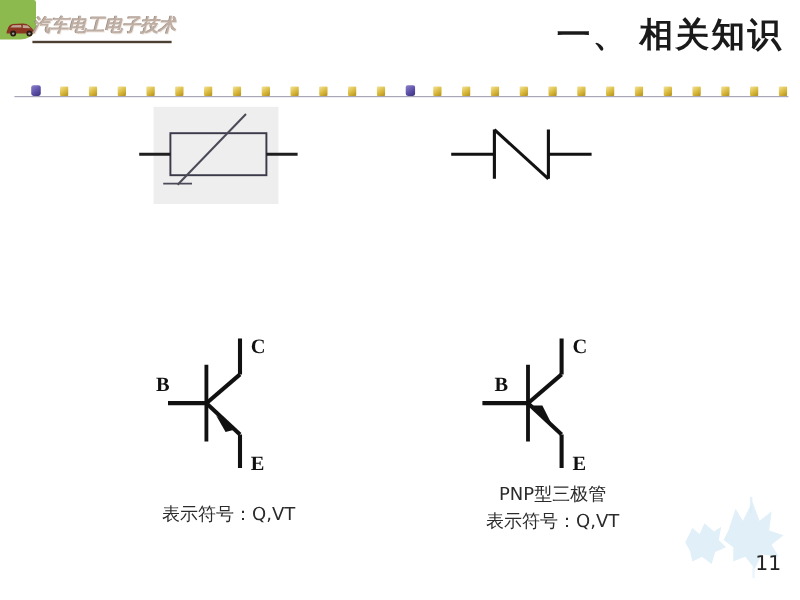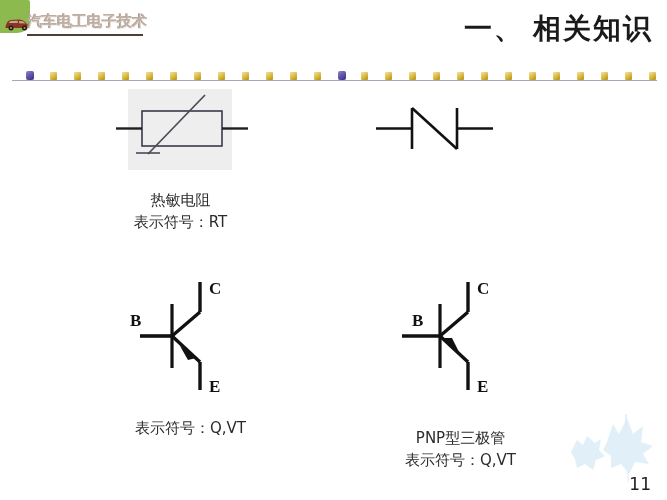--- a/index.html
+++ b/index.html
@@ -37,20 +37,21 @@
     height: 14px;
   }
   #logo-text {
     position: absolute;
     left: 27px;
     top: 12px;
     width: 120px;
     height: 22px;
     font-family: "Liberation Serif", "DejaVu Serif", serif;
     font-weight: bold;
+    font-style: italic;
     font-size: 15px;
     letter-spacing: 0px;
     white-space: nowrap;
     color: #b9a89c;
     text-shadow: 0.7px 0.7px 0 #efe8e2, -0.5px -0.5px 0 #8d7f74;
     opacity: 0.92;
     overflow: hidden;
   }
   #logo-underline {
     position: absolute;
@@ -135,21 +136,21 @@
     left: 128px;
     top: 89px;
     width: 104px;
     height: 81px;
     background: #eeeeee;
   }
 
   #page-number {
     position: absolute;
     right: 16px;
-    bottom: 6px;
+    bottom: 20px;
     font-family: "DejaVu Sans", "Liberation Sans", sans-serif;
     font-size: 17px;
     color: #222222;
   }
   #watermark {
     position: absolute;
     right: 8px;
     bottom: 18px;
     width: 96px;
     height: 70px;
@@ -218,24 +219,20 @@
     <div class="sym-wrap">
       <svg width="145" height="95" viewBox="0 0 145 95" aria-hidden="true">
         <rect x="34" y="25" width="80" height="35" fill="none" stroke="#3a3a4a" stroke-width="1.6"></rect>
         <line x1="8" y1="42.5" x2="34" y2="42.5" stroke="#1f1f1f" stroke-width="2.4"></line>
         <line x1="114" y1="42.5" x2="140" y2="42.5" stroke="#1f1f1f" stroke-width="2.4"></line>
         <line x1="40" y1="68" x2="97" y2="9" stroke="#4a4a58" stroke-width="1.7"></line>
         <line x1="28" y1="67" x2="52" y2="67" stroke="#4a4a58" stroke-width="1.6"></line>
       </svg>
     </div>
   </div>
-  <div class="caption" style="left:108px; top:190px; width:145px;">
-    <span>热敏电阻</span>
-    <span class="line2">表示符号：RT</span>
-  </div>
 
   <div class="cell" style="left:362px; top:86px; width:145px; height:95px;">
     <div class="sym-wrap">
       <svg width="145" height="95" viewBox="0 0 145 95" aria-hidden="true">
         <line x1="14" y1="42.5" x2="50" y2="42.5" stroke="#121212" stroke-width="2.6"></line>
         <line x1="50" y1="22" x2="50" y2="63" stroke="#121212" stroke-width="2.6"></line>
         <line x1="50" y1="22" x2="95" y2="63" stroke="#121212" stroke-width="2.6"></line>
         <line x1="95" y1="22" x2="95" y2="63" stroke="#121212" stroke-width="2.6"></line>
         <line x1="95" y1="42.5" x2="131" y2="42.5" stroke="#121212" stroke-width="2.6"></line>
       </svg>
@@ -277,21 +274,21 @@
         <line x1="42" y1="60" x2="70" y2="86" stroke="#111111" stroke-width="3.4"></line>
         <line x1="70" y1="86" x2="70" y2="114" stroke="#111111" stroke-width="3.4"></line>
 
         <polygon points="44,62 62,78 54,62" fill="#111111"></polygon>
         <text x="79" y="18" font-family="Liberation Serif, DejaVu Serif, serif" font-size="17" font-weight="bold" fill="#111111">C</text>
         <text x="79" y="116" font-family="Liberation Serif, DejaVu Serif, serif" font-size="17" font-weight="bold" fill="#111111">E</text>
         <text x="14" y="50" font-family="Liberation Serif, DejaVu Serif, serif" font-size="17" font-weight="bold" fill="#111111">B</text>
       </svg>
     </div>
   </div>
-  <div class="caption" style="left:378px; top:428px; width:165px;">
+  <div class="caption" style="left:378px; top:402px; width:165px;">
     <span>PNP型三极管</span>
     <span class="line2">表示符号：Q,VT</span>
   </div>
 
   <div id="watermark">
     <svg width="96" height="70" viewBox="0 0 96 70" aria-hidden="true">
       <g fill="#d6eaf6">
         <path d="M8 40 L14 28 L20 33 L24 24 L32 31 L38 27 L36 38 L42 44 L33 48 L30 58 L22 52 L14 56 L12 47 Z" opacity="0.9"></path>
         <path d="M44 30 L50 12 L56 22 L64 6 L70 22 L80 14 L78 30 L90 34 L80 42 L86 52 L72 50 L66 62 L58 52 L48 56 L48 44 L40 38 Z" opacity="0.85"></path>
         <rect x="62" y="2" width="2" height="14" rx="1" opacity="0.8"></rect>

